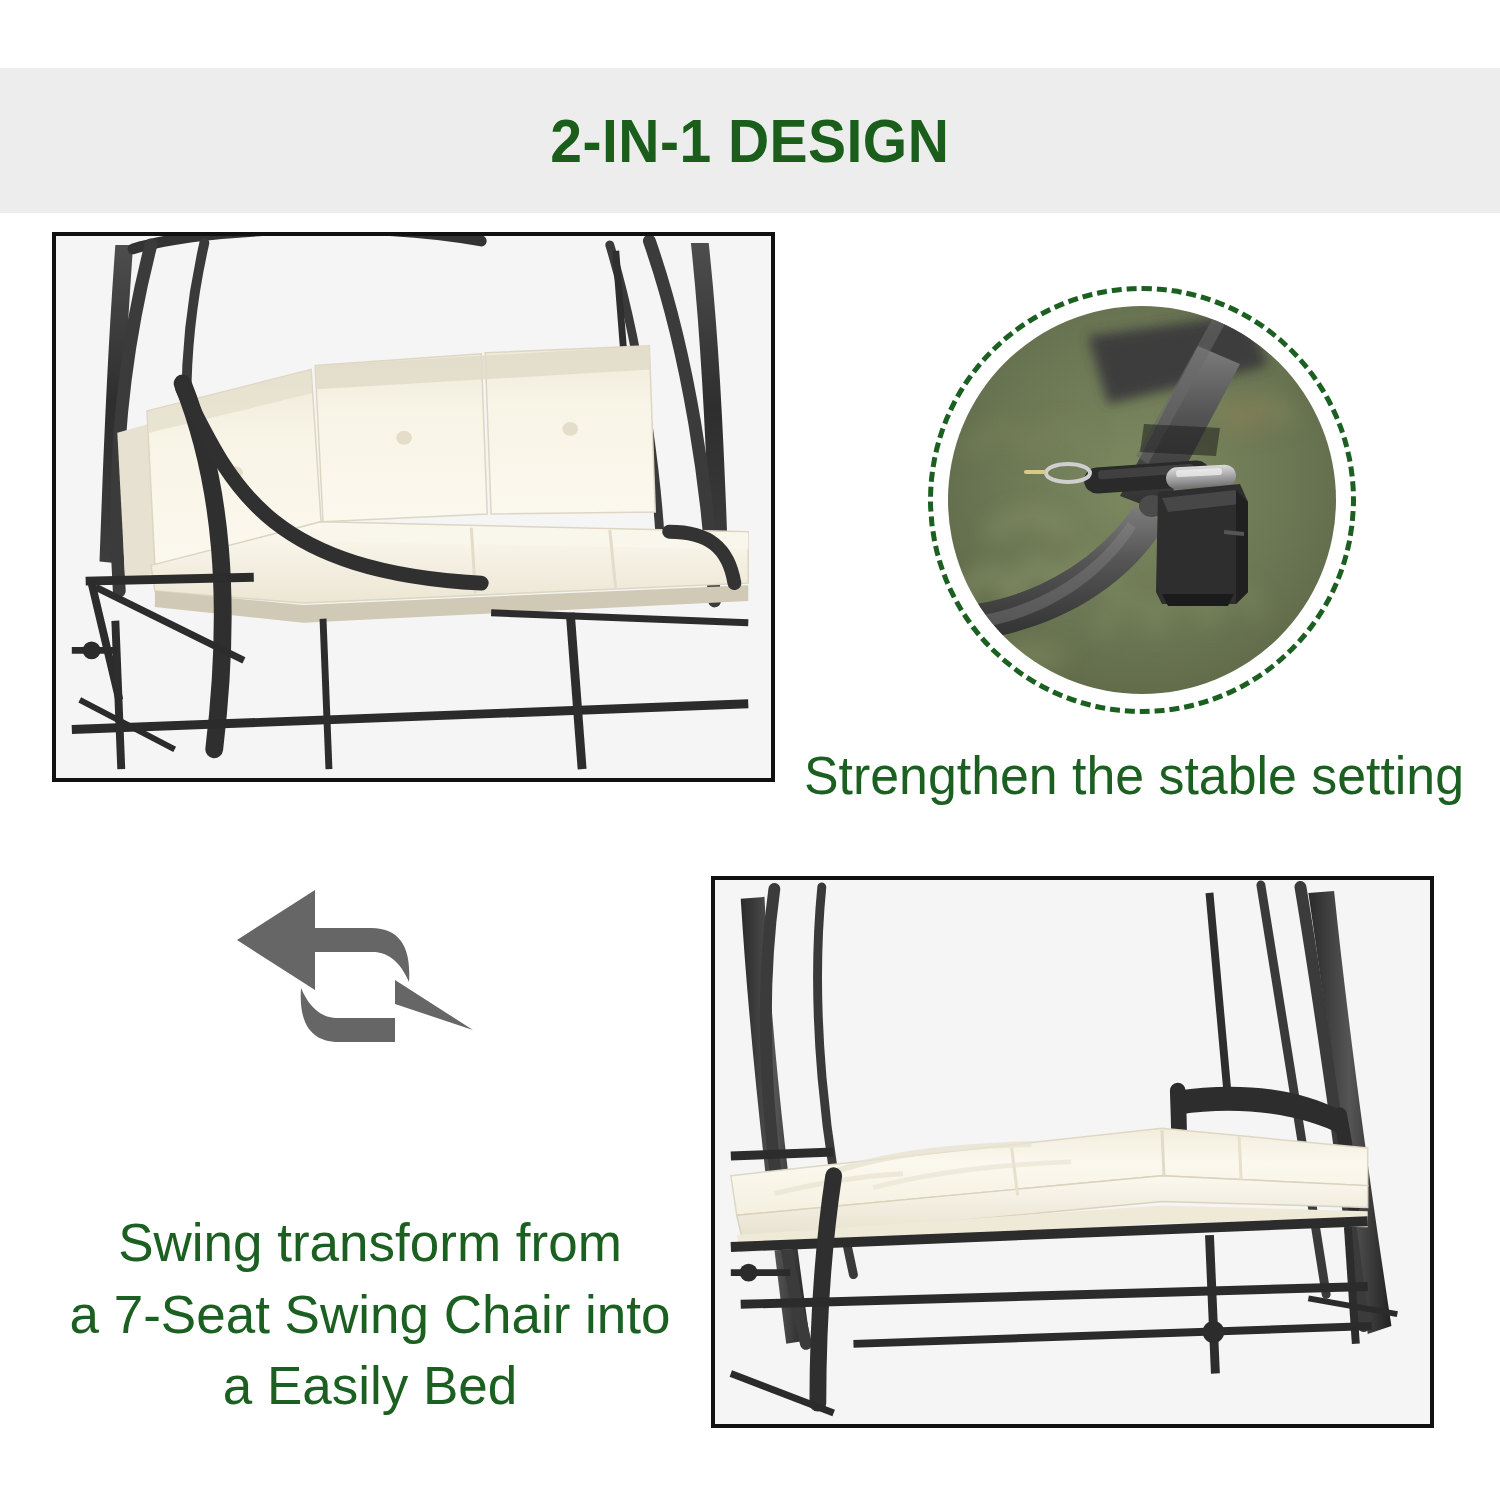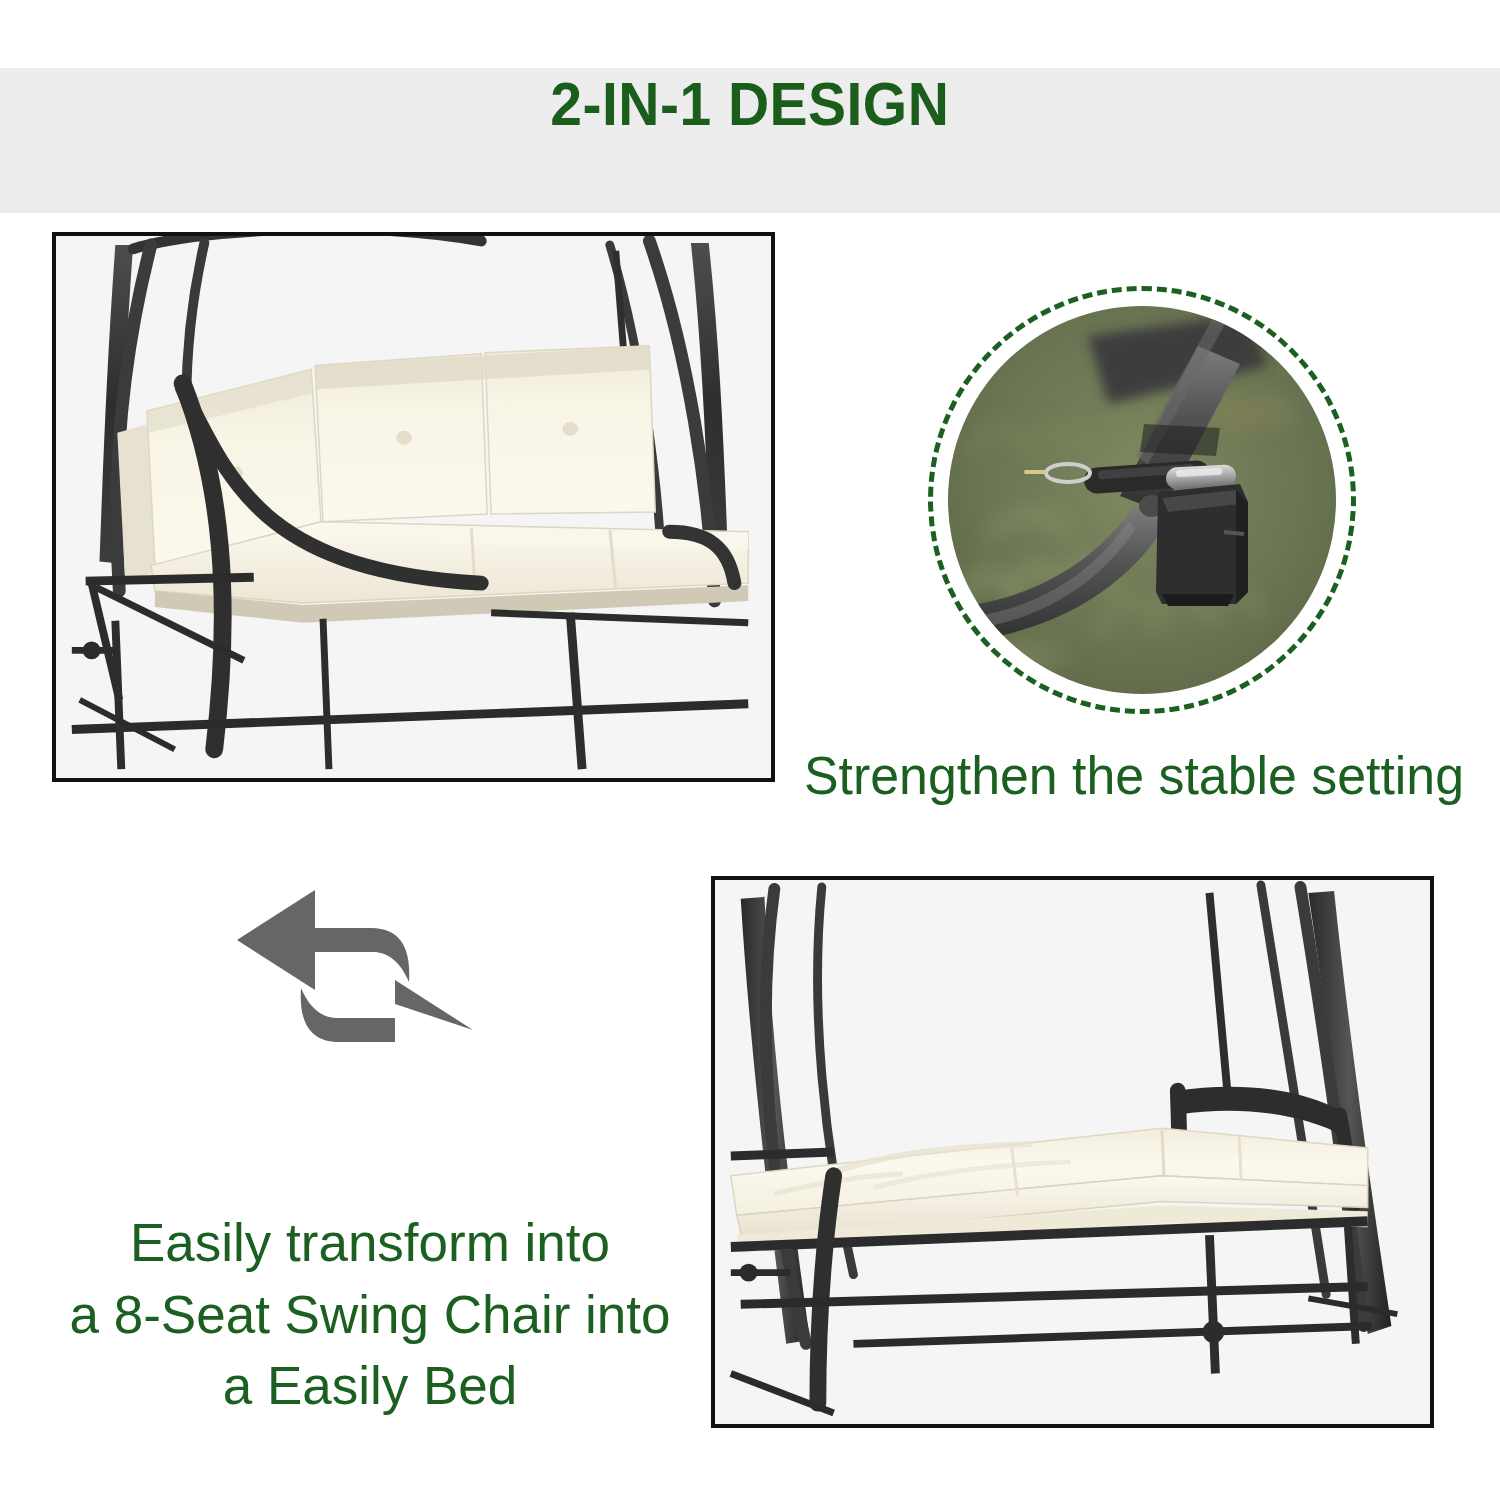--- a/index.html
+++ b/index.html
@@ -17,20 +17,21 @@
 
   
   .header-band {
     position: absolute;
     left: 0;
     top: 68px;
     width: 1500px;
     height: 145px;
     background: #ededed;
     display: flex;
+    align-items: center;
     justify-content: center;
   }
   .header-title {
     font-family: "Liberation Sans Narrow", "Liberation Sans", sans-serif;
     font-size: 62px;
     font-weight: bold;
     color: #1b5e1b;
     letter-spacing: 0.5px;
     transform: scaleX(0.92);
     white-space: nowrap;
@@ -282,22 +283,22 @@
 <div class="swap-icon">
   <svg viewBox="0 0 248 250">
 
     <path d="M84 12 L 84 50 L 140 50 C 172 50, 180 74, 178 104 C 166 76, 150 74, 140 74 L 84 74 L 84 112 L 6 62 Z" fill="#666666"></path>
 
     <path d="M164 138 L 164 176 L 108 176 C 76 176, 68 152, 70 122 C 82 150, 98 152, 108 152 L 164 152 L 164 114 L 242 164 Z" fill="#666666" transform="translate(0,-12) scale(1,1)"></path>
   </svg>
 </div>
 
 <div class="caption" id="caption-transform">
-  <span class="cap-line">Easily transform into</span>
-  <span class="cap-line">a 8-Seat Swing Chair into</span>
+  <span class="cap-line">Swing transform from</span>
+  <span class="cap-line">a 7-Seat Swing Chair into</span>
   <span class="cap-line">a Easily Bed</span>
 </div>
 
 <div class="photo-panel" id="panel-bed">
   <svg viewBox="0 0 723 552" preserveAspectRatio="xMidYMid slice">
     <defs>
       <linearGradient id="matTop" x1="0" y1="0" x2="0" y2="1">
         <stop offset="0%" stop-color="#f2eddc"></stop>
         <stop offset="40%" stop-color="#fbf8ee"></stop>
         <stop offset="100%" stop-color="#f4f0e0"></stop>

